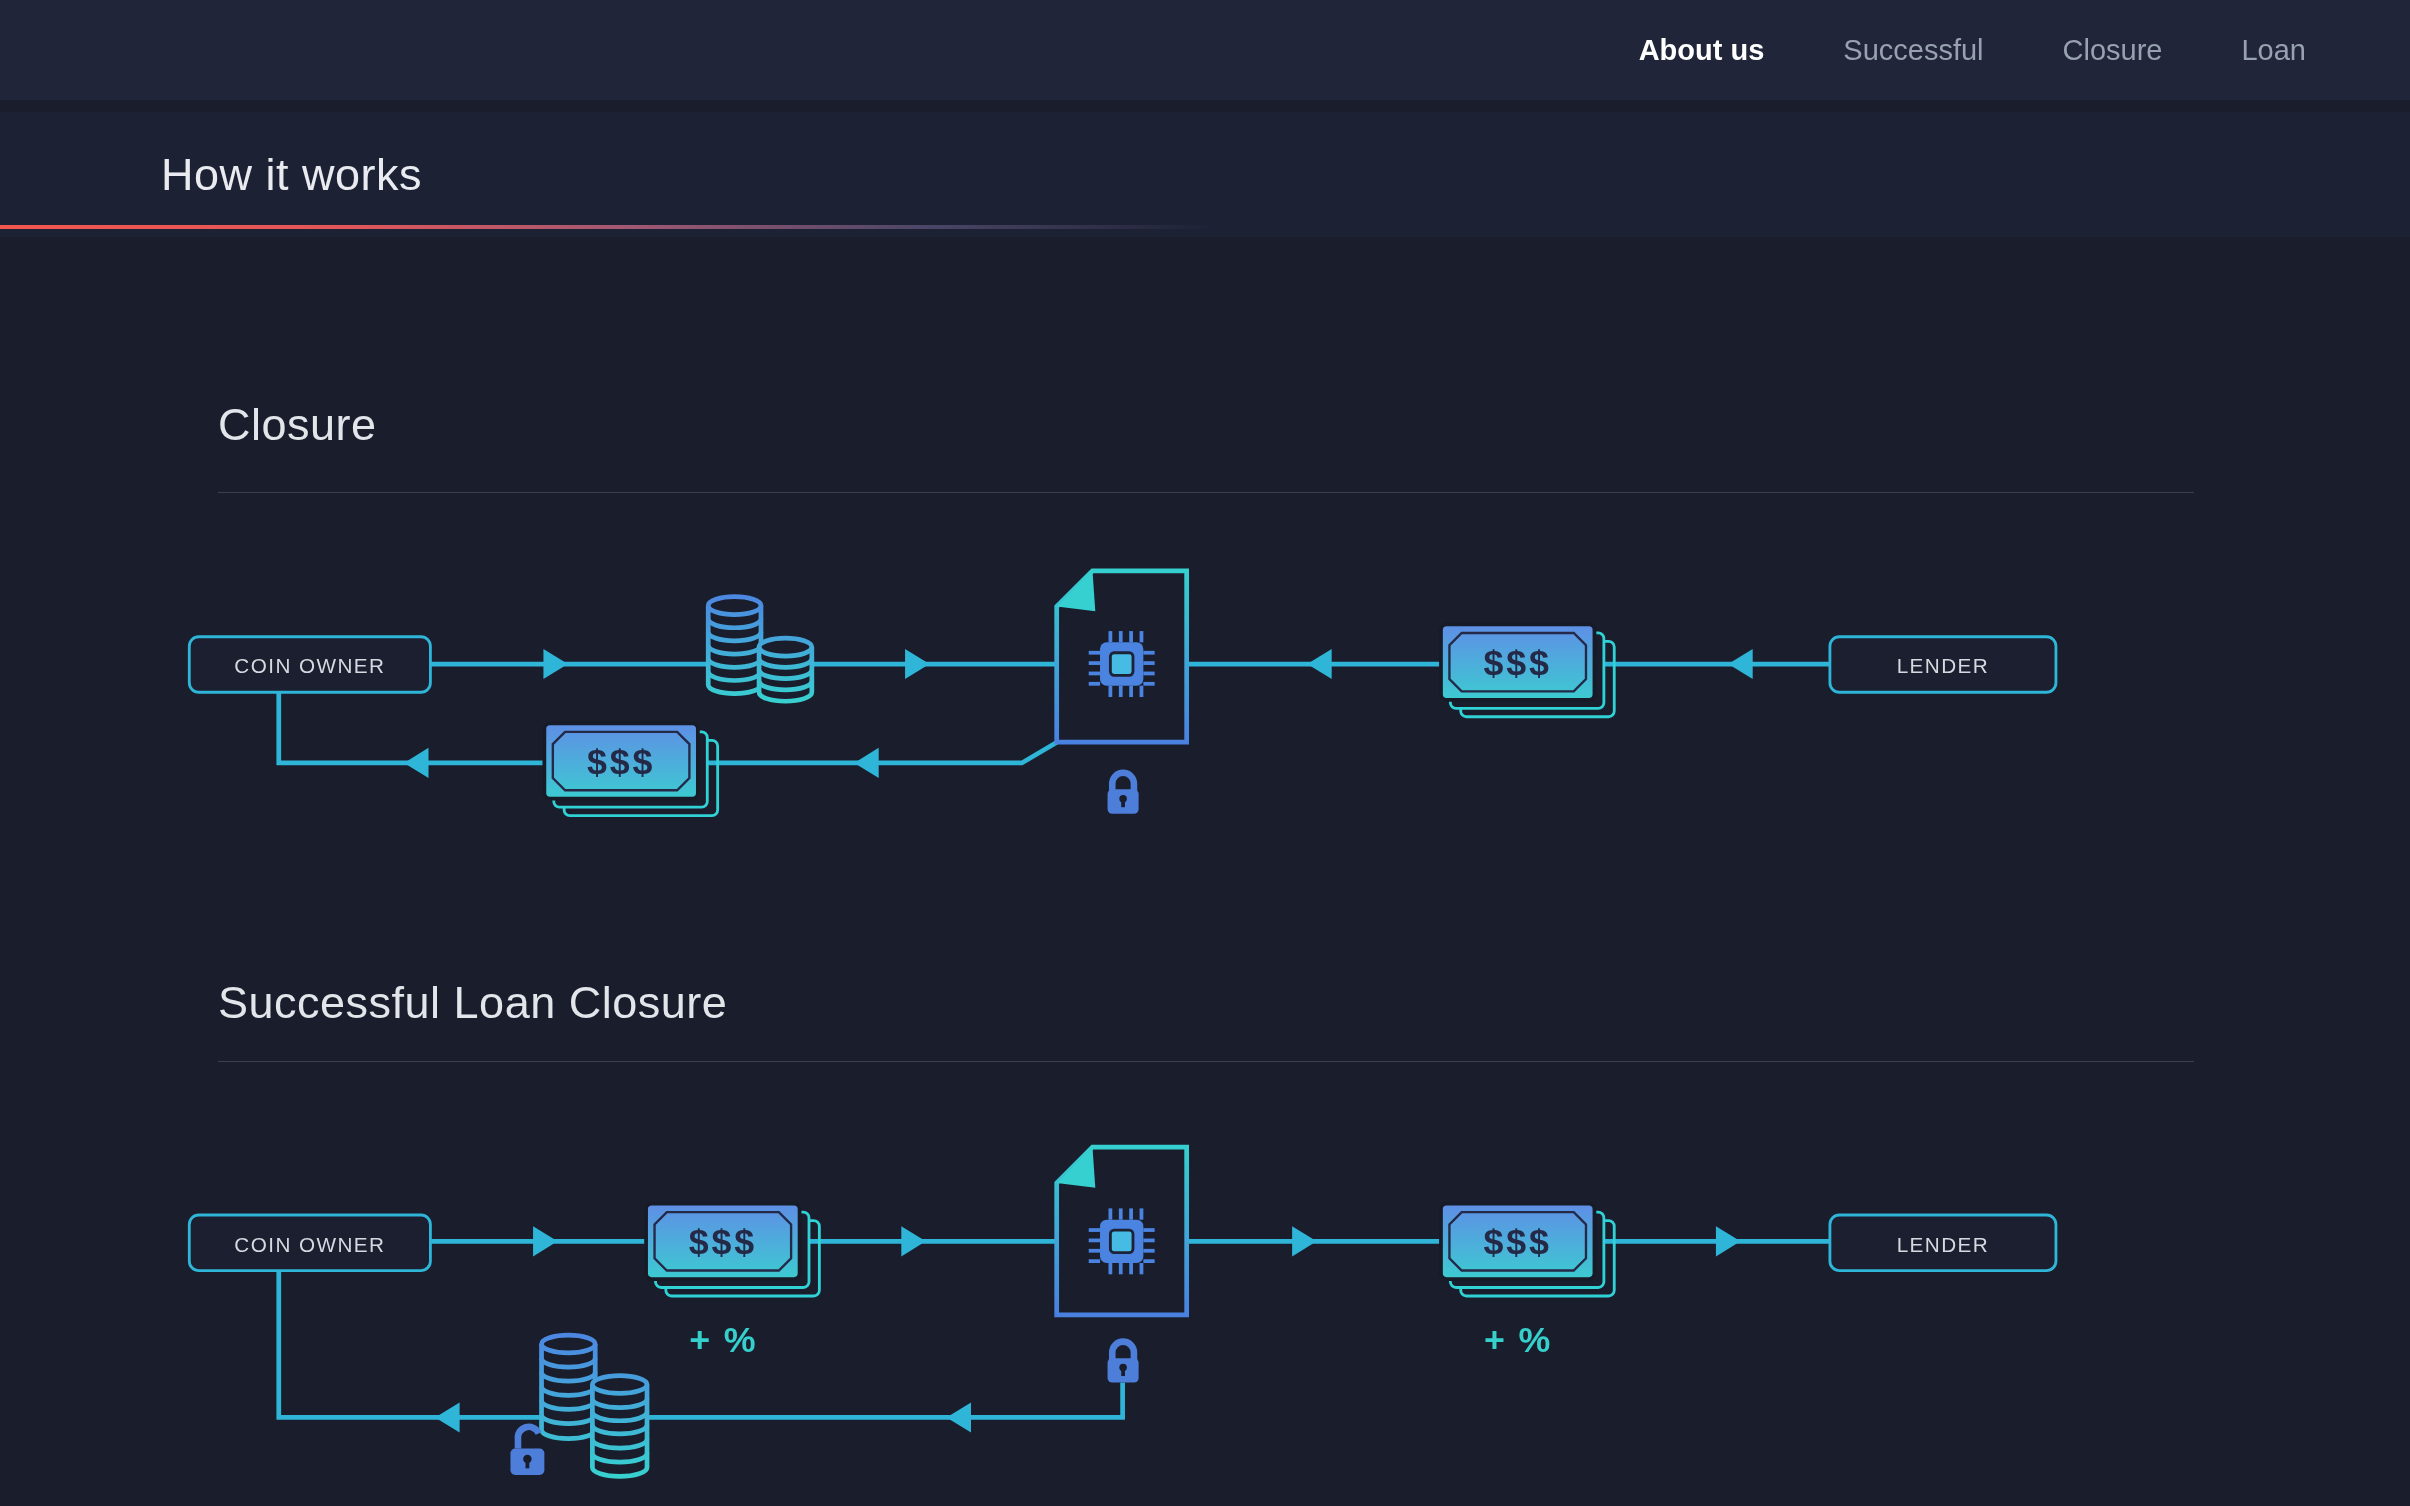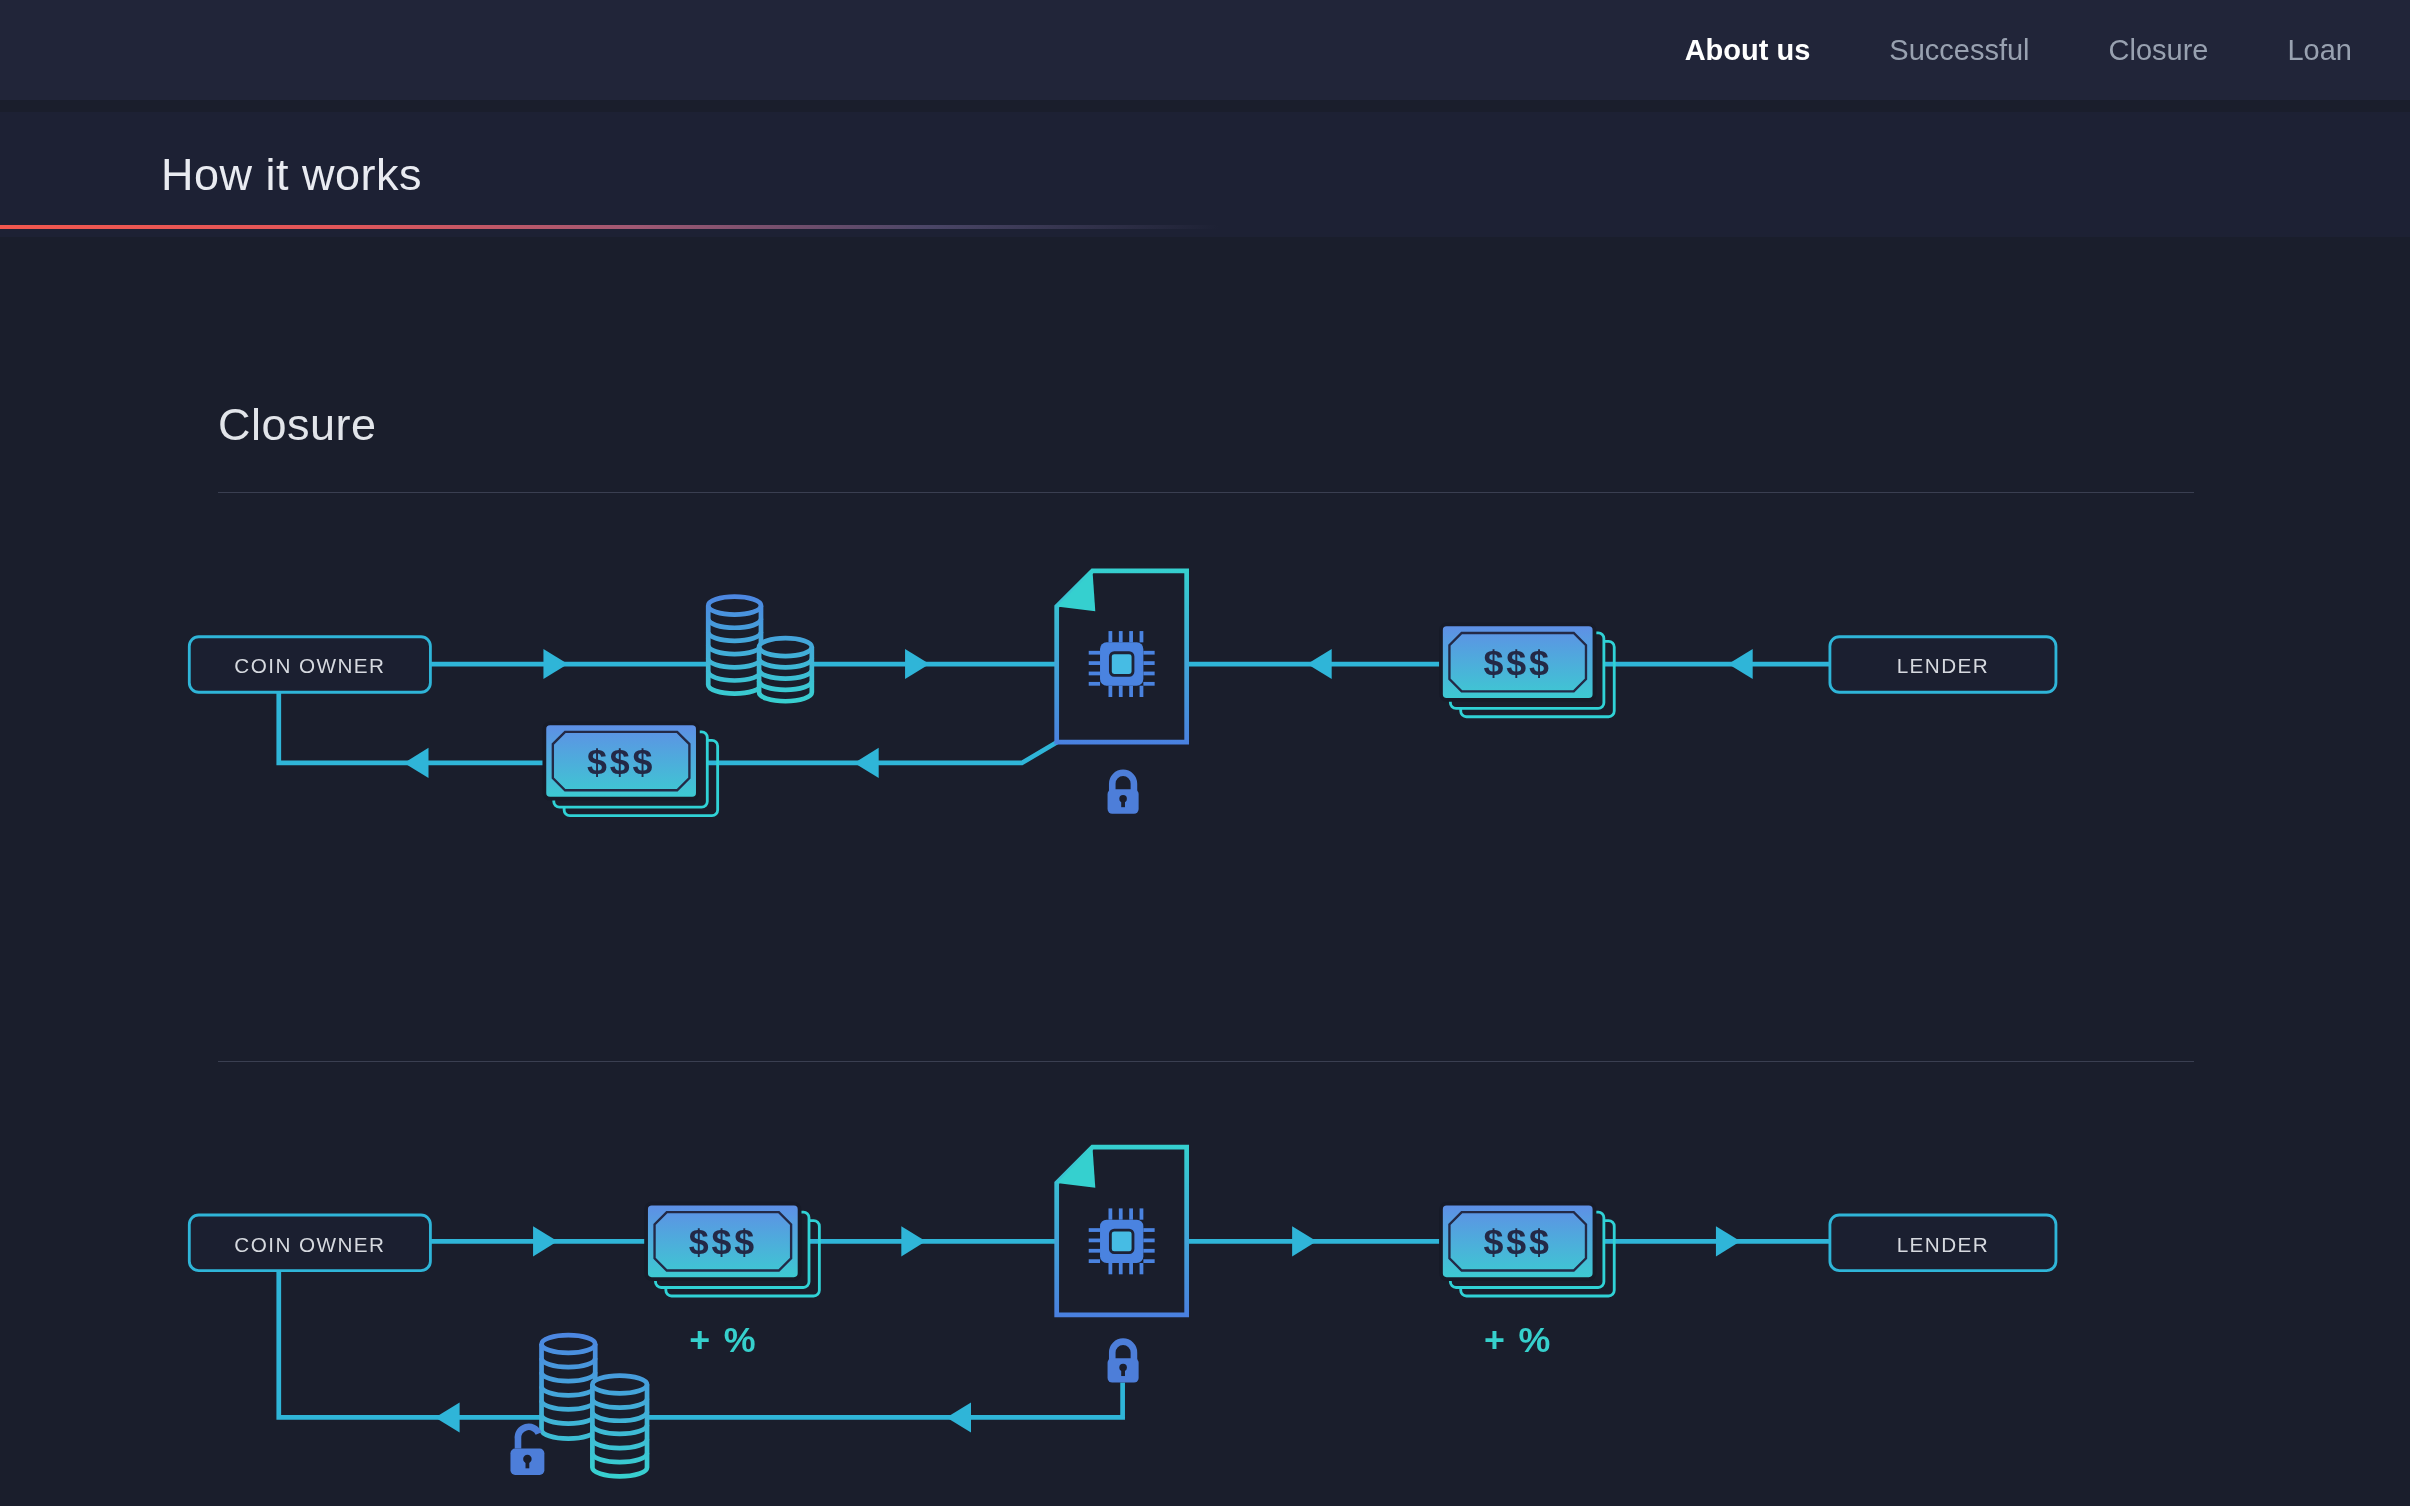--- a/index.html
+++ b/index.html
@@ -4,21 +4,21 @@
 <style>
   html,body{margin:0;padding:0;background:#12151f;}
   .screen{
     position:relative;width:2411px;height:1507px;overflow:hidden;
     background:#1a1e2c;font-family:"Liberation Sans",sans-serif;
   }
   
   .nav{
     position:absolute;top:0;left:0;width:2411px;height:100px;background:#212539;
     display:flex;align-items:center;justify-content:flex-end;gap:79px;
-    padding-right:59px;box-sizing:border-box;z-index:5;
+    padding-right:105px;box-sizing:border-box;z-index:5;
   }
   .nav-item{font-size:29px;color:#98a1b0;cursor:pointer;white-space:nowrap;}
   .nav-item.active{color:#ffffff;font-weight:700;}
   
   .hero{position:absolute;top:112px;left:0;width:2411px;height:125px;background:#1d2134;}
   .hero h1{
     position:absolute;left:161px;top:50%;transform:translateY(-50%);
     margin:0;font-size:45px;font-weight:400;color:#e9ebf1;letter-spacing:0.5px;
   }
   .accent-line{
@@ -65,20 +65,21 @@
     <span class="nav-item">Loan</span>
   </nav>
 
   <div class="hero">
     <h1>How it works</h1>
   </div>
   <div class="accent-line"></div>
 
   <h2 class="sec-title" id="lending-title">Closure</h2>
   <div class="divider" id="divider-1"></div>
+  <h2 class="sec-title" id="closure-title">Successful Loan Closure</h2>
   <div class="divider" id="divider-2"></div>
 
   <svg class="diagram-svg" width="2411" height="1507" viewBox="0 0 2560 1600">
     <defs>
       <linearGradient id="g-note" x1="0" y1="0" x2="0" y2="1">
         <stop offset="0" stop-color="#5f8ee6"></stop>
           <stop offset="1" stop-color="#3ccbd1"></stop>
       </linearGradient>
       <linearGradient id="g-c1" gradientUnits="userSpaceOnUse" x1="0" y1="630" x2="0" y2="750">
         <stop offset="0" stop-color="#4d85e2"></stop>

